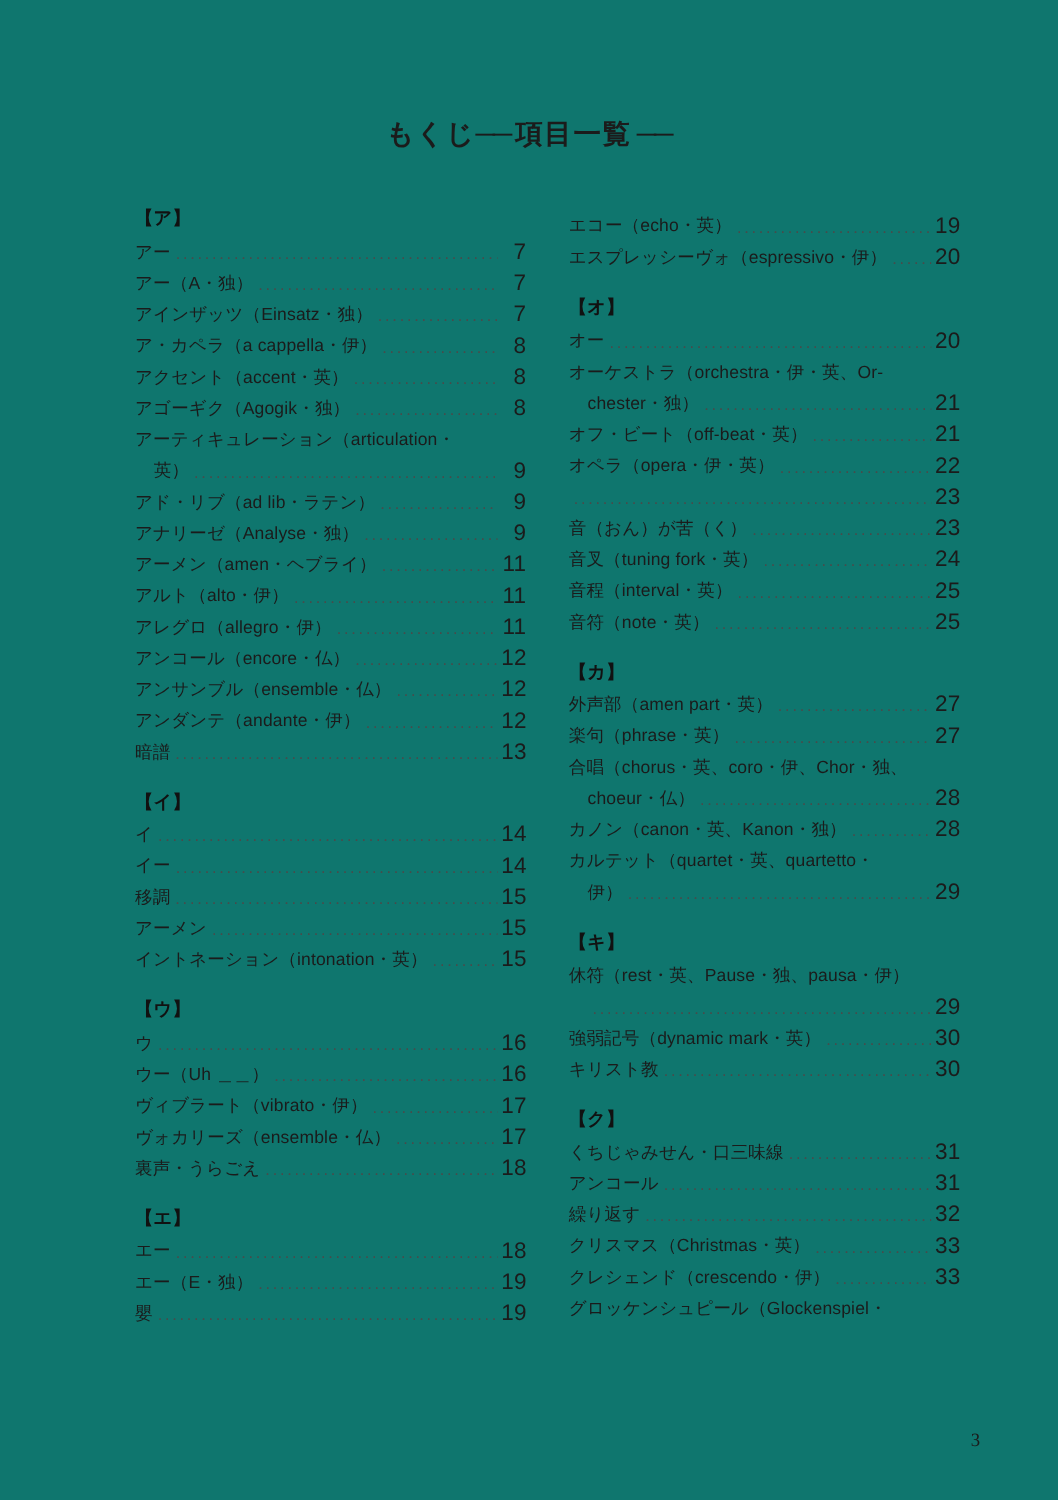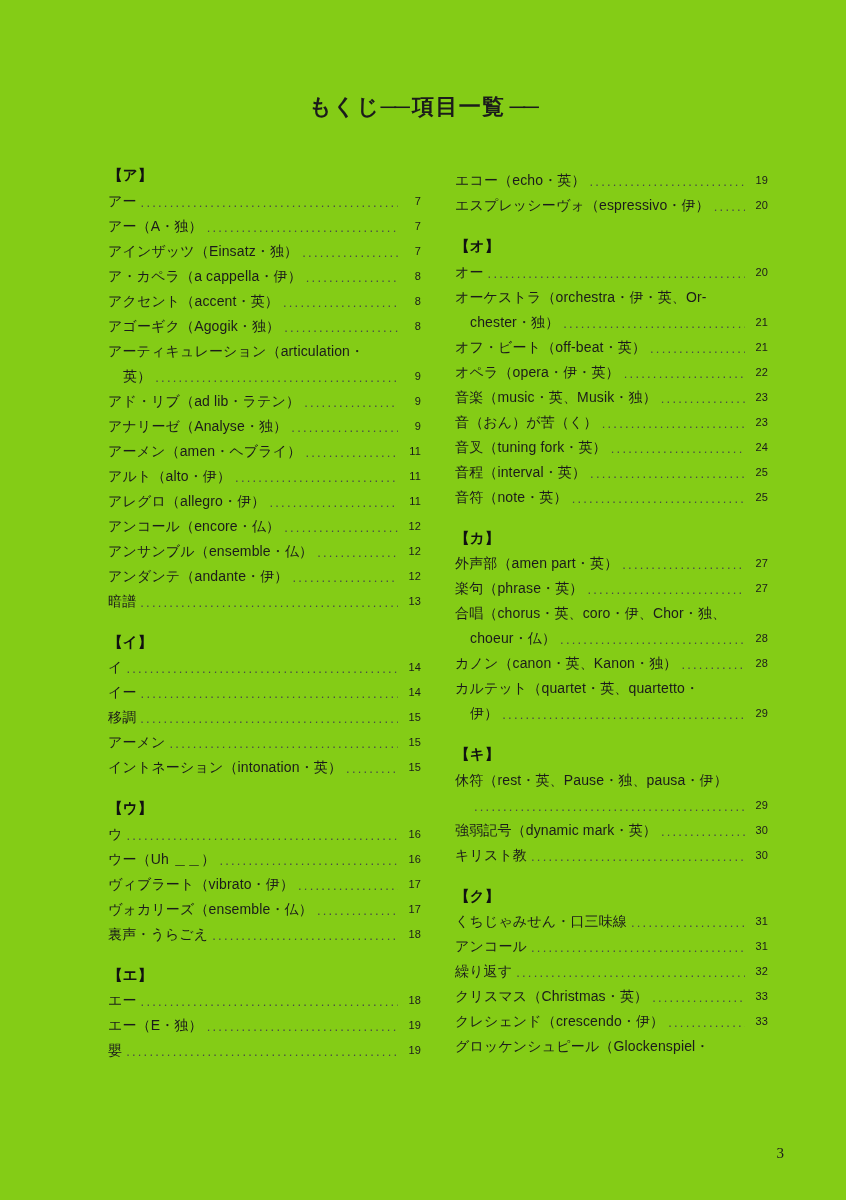--- a/index.html
+++ b/index.html
@@ -6,21 +6,21 @@
   html, body {
     margin: 0;
     padding: 0;
     background: #ffffff;
   }
 
   .page {
     position: relative;
     width: 846px;
     height: 1200px;
-    background: #84cc16;
+    background: #0f766e;
     font-family: "Liberation Sans", "DejaVu Sans", sans-serif;
     color: #1b1b1b;
     overflow: hidden;
     box-sizing: border-box;
   }
 
   
   .title-wrap {
     position: absolute;
     left: 0;
@@ -106,21 +106,21 @@
     white-space: nowrap;
     font-size: 13px;
     letter-spacing: 2.2px;
     color: #4a4a4a;
     line-height: 1;
   }
   .pageno {
     flex: 0 0 auto;
     width: 20px;
     text-align: right;
-    font-size: 11px;
+    font-size: 18px;
     white-space: pre;
   }
 
   
   .entry.wrap .first {
     white-space: pre-wrap;
   }
   .entry.wrap .cont {
     padding-left: 15px;
   }
@@ -422,21 +422,20 @@
           </div>
           <div class="entry">
             <div class="row">
               <span class="label">オペラ（opera・伊・英）</span>
               <span class="leader"></span>
               <span class="pageno">22</span>
             </div>
           </div>
           <div class="entry">
             <div class="row">
-              <span class="label">音楽（music・英、Musik・独）</span>
               <span class="leader"></span>
               <span class="pageno">23</span>
             </div>
           </div>
           <div class="entry">
             <div class="row">
               <span class="label">音（おん）が苦（く）</span>
               <span class="leader"></span>
               <span class="pageno">23</span>
             </div>

